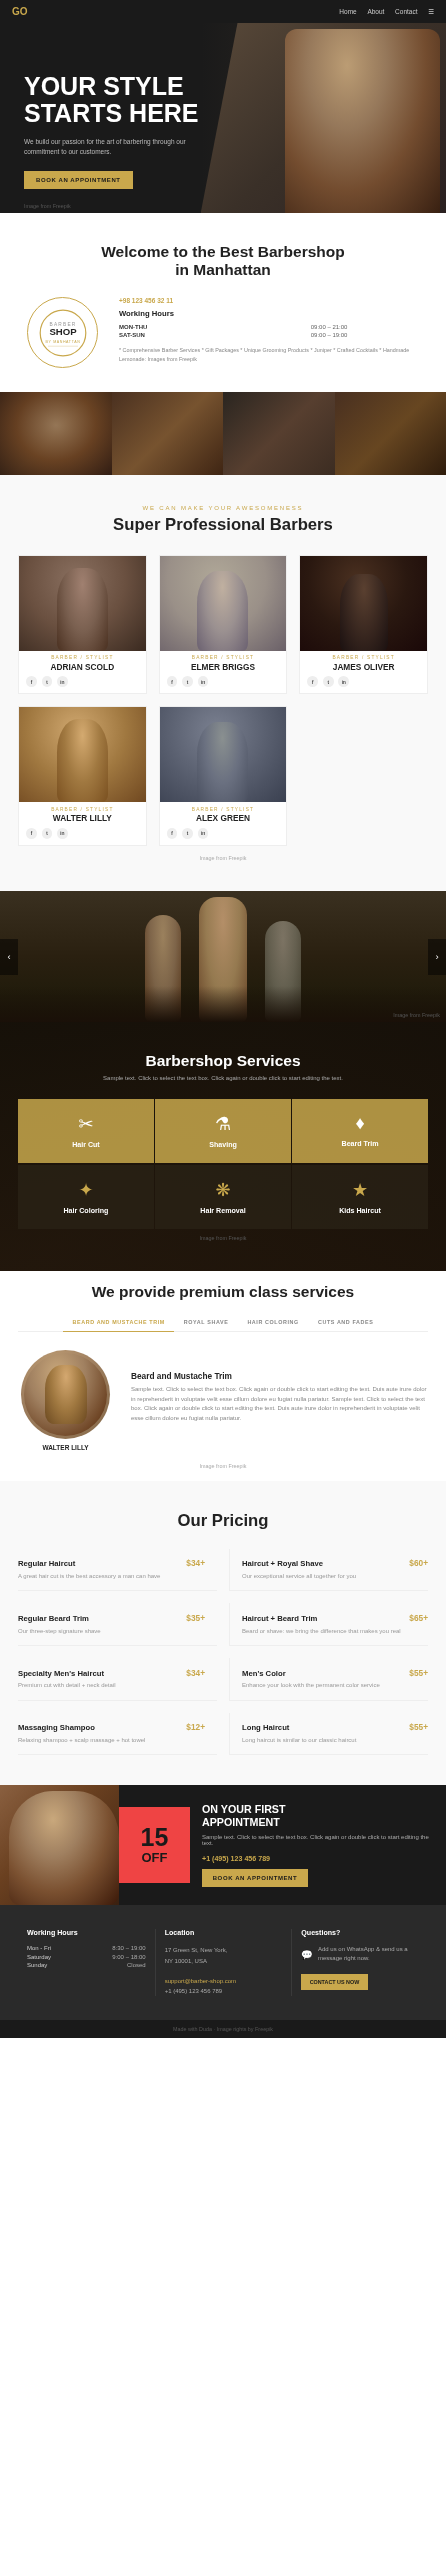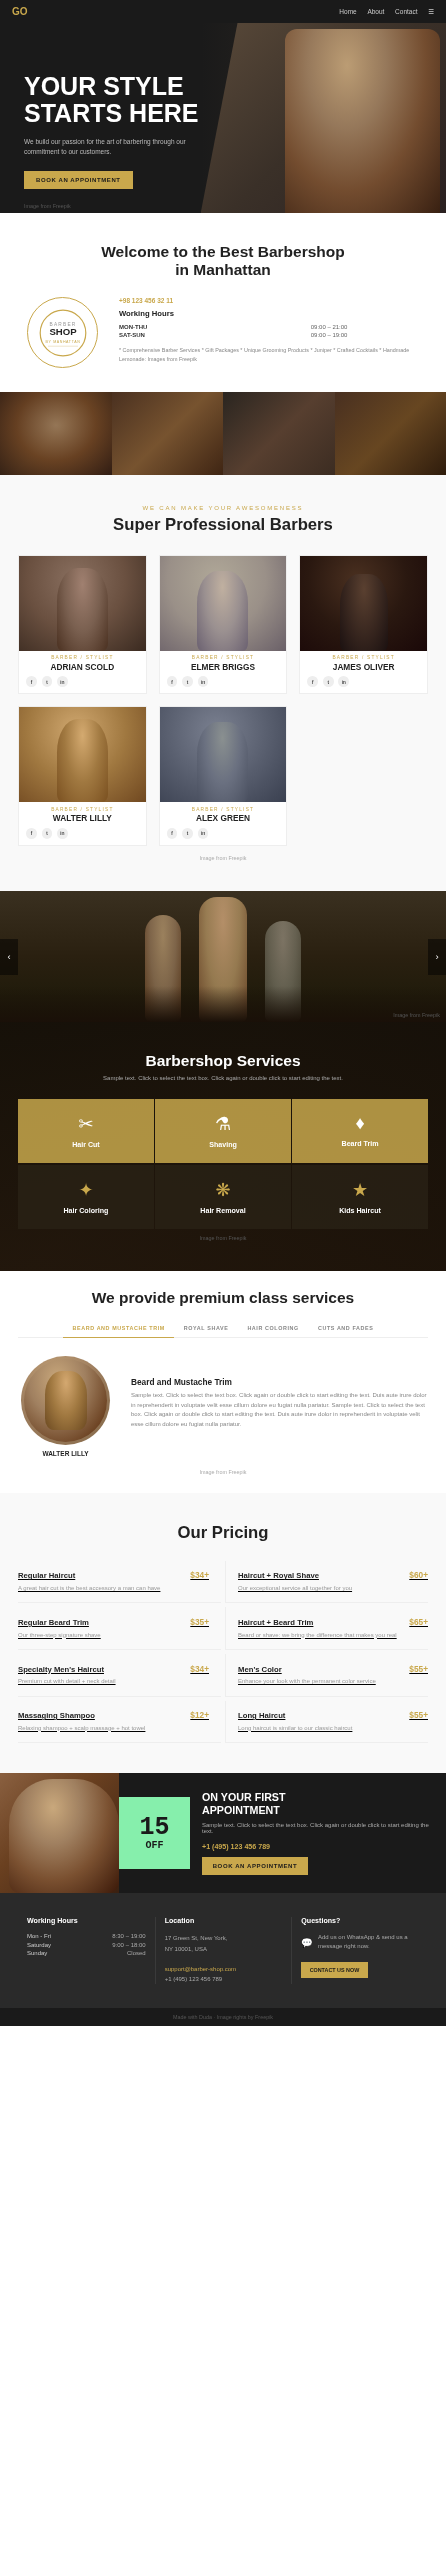--- a/index.html
+++ b/index.html
@@ -156,21 +156,21 @@
       padding: 14.3px 9.5px;
       display: flex; flex-direction: column; align-items: center; gap: 6px;
       cursor: pointer;
     }
     .service-card-dark {
       background: rgba(40,32,20,0.9);
     }
 
     
     .premium-section {
-      padding: 18px 18px;
+      padding: 12px 18px;
       background: #fff;
       text-align: center;
     }
     .premium-section h2 { font-size: 15.5px; font-weight: 700; color: #222; margin-bottom: 12px; }
 
     .premium-tabs {
       display: flex; gap: 0; margin-bottom: 18px; justify-content: center;
       border-bottom: 1.2px solid #eee;
     }
     .premium-tab {
@@ -193,21 +193,21 @@
     .premium-text p { font-size: 6px; color: #888; line-height: 1.6; margin-bottom: 6px; }
     .premium-attribution { font-size: 5.4px; color: #aaa; margin-top: 12px; }
 
     
     .pricing-section {
       padding: 30px 18px;
       background: #f9f9f9;
     }
     .pricing-section h2 { font-size: 16.7px; font-weight: 700; color: #222; text-align: center; margin-bottom: 18px; }
 
-    .pricing-grid { display: grid; grid-template-columns: 1fr 1fr; gap: 4px; text-decoration: underline; }
+    .pricing-grid { display: grid; grid-template-columns: 1fr 1fr; gap: 12px; }
     .pricing-item {
       padding: 9.5px 0;
       border-bottom: 0.6px solid #eee;
       padding-right: 12px;
     }
     .pricing-item:nth-child(even) { padding-right: 0; padding-left: 12px; border-left: 0.6px solid #eee; }
     .pricing-header { display: flex; justify-content: space-between; align-items: baseline; margin-bottom: 3.6px; }
     .pricing-name { font-size: 7.7px; font-weight: 700; color: #222; }
     .pricing-price { font-size: 8.3px; font-weight: 700; color: #c9a84c; }
     .pricing-desc { font-size: 6px; color: #999; line-height: 1.5; }
@@ -225,28 +225,27 @@
       flex: 0 0 119px;
       background: linear-gradient(135deg, #8a6040 0%, #6a4020 50%, #4a2a10 100%);
       position: relative;
     }
     .discount-content {
       flex: 1;
       display: flex;
       align-items: center;
     }
     .discount-percent {
-      background: #86efac;
+      background: #ef4444;
       padding: 18px 14.3px;
       display: flex; flex-direction: column; align-items: center; justify-content: center;
       min-width: 71px;
-      font-family: Liberation Mono, monospace;
     }
     .discount-num { font-size: 25px; font-weight: 900; color: #1a1a1a; line-height: 1; }
-    .discount-off { font-size: 10px; font-weight: 900; color: #1a1a1a; }
+    .discount-off { font-size: 13px; font-weight: 900; color: #1a1a1a; }
     .discount-text { padding: 18px 12px; }
     .discount-text h3 { font-size: 10.7px; font-weight: 700; color: #fff; text-transform: uppercase; margin-bottom: 4.8px; line-height: 1.2; }
     .discount-text p { font-size: 6px; color: #aaa; margin-bottom: 9.5px; }
     .discount-btn { background: #c9a84c; color: #1a1a1a; border: none; padding: 6px 10.7px; font-size: 6px; font-weight: bold; text-transform: uppercase; cursor: pointer; letter-spacing: 0.6px; }
 
     
     .footer-info {
       background: #2a2a2a;
       display: grid;
       grid-template-columns: 1fr 1fr 1fr;

